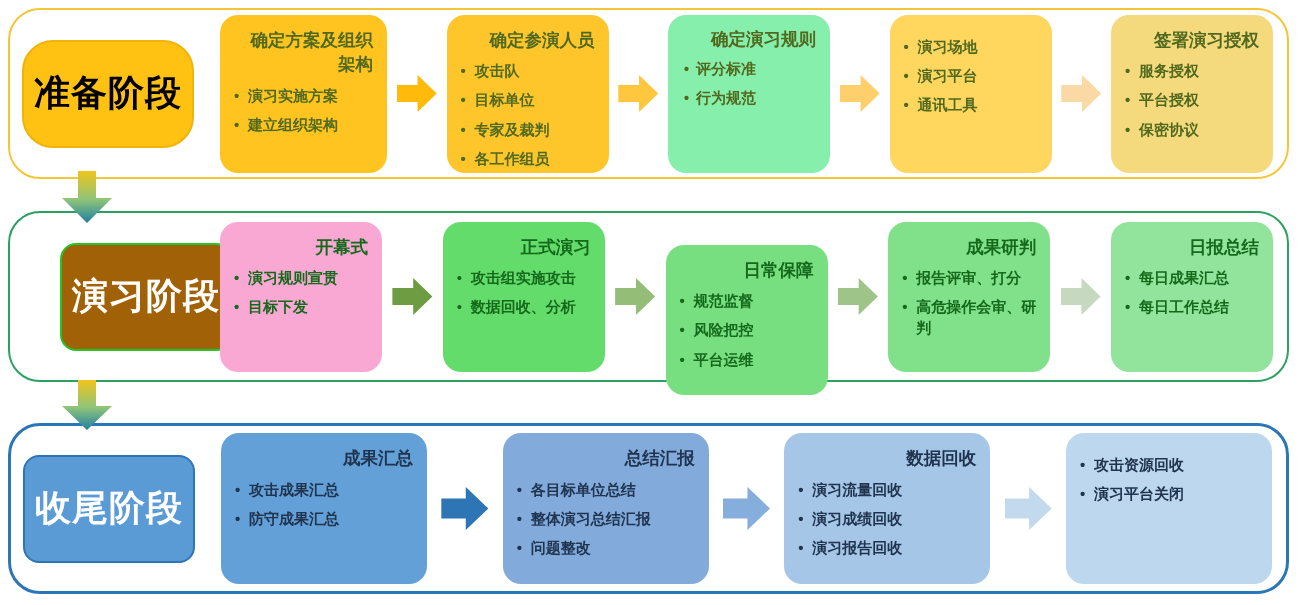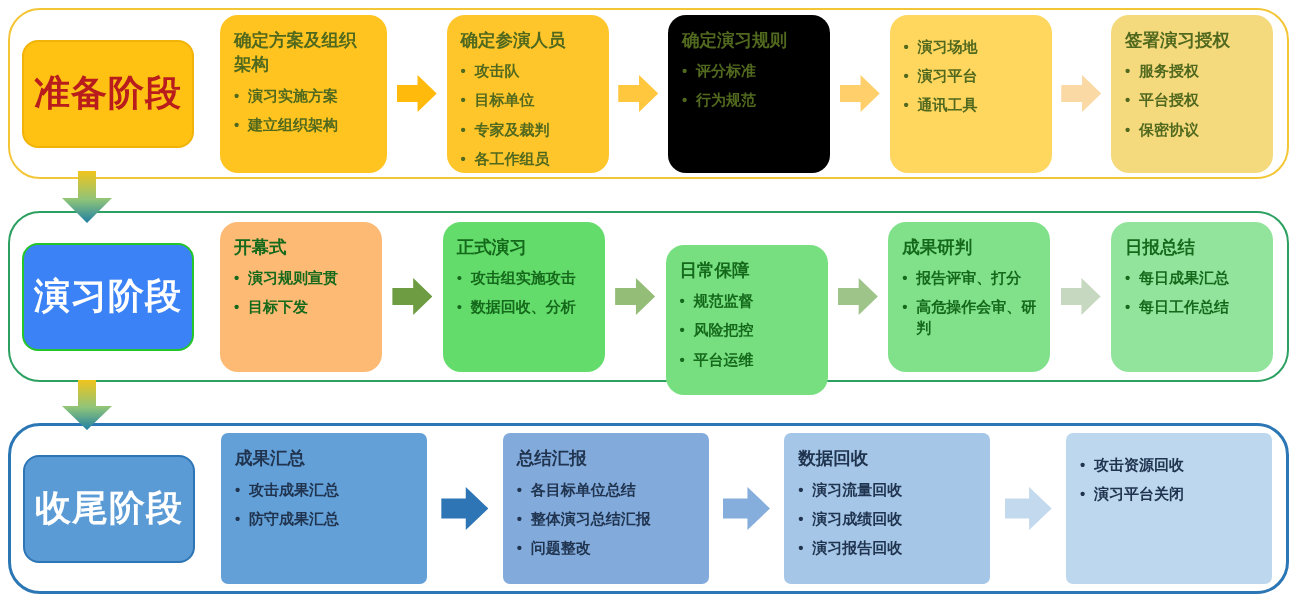--- a/index.html
+++ b/index.html
@@ -24,22 +24,22 @@
     position:absolute;left:210px;right:14px;top:0;bottom:0;
     display:flex;align-items:center;justify-content:space-between;
   }
   .card{
     border-radius:18px;box-sizing:border-box;padding:13px 14px 10px 14px;
     flex:0 0 auto;
   }
   .r0 .card{width:162px;height:158px;}
   .r0 .card.first{width:167px;}
   .r1 .card{width:162px;height:150px;}
-  .r2 .card{width:206px;height:151px;border-radius:7px;}
-  .card .box-title{font-size:17.5px;font-weight:800;line-height:1.4;margin-bottom:6px;}
+  .r2 .card{width:206px;height:151px;}
+  .card .box-title{font-size:17.5px;font-weight:800;line-height:1.4;margin-bottom:6px;text-align:right;}
   .bullet{display:flex;font-size:15px;font-weight:700;line-height:1.35;margin-top:9px;}
   .bullet .dot{flex:0 0 14px;}
   .arrow-zone{flex:1 1 auto;display:flex;align-items:center;justify-content:center;}
   .block-arrow{
     width:40px;height:37px;
     clip-path:polygon(0% 27%,52% 27%,52% 0%,100% 50%,52% 100%,52% 73%,0% 73%);
   }
   .r2 .block-arrow{width:47px;height:43px;}
   .connector{
     position:absolute;left:62px;width:50px;z-index:5;
@@ -47,21 +47,21 @@
     clip-path:polygon(32% 0%,68% 0%,68% 52%,100% 52%,50% 100%,0% 52%,32% 52%);
   }
   .connector.c0{top:171px;height:52px;}
   .connector.c1{top:380px;height:50px;}
 </style>
 </head>
 <body>
 
 <div class="canvas">
   <section class="phase-row r0" style="border-color: rgb(243, 198, 55);">
-    <div class="phase-label" style="background: rgb(255, 194, 19); border-color: rgb(242, 179, 9); color: #b91c1c;">准备阶段</div>
+    <div class="phase-label" style="background: rgb(255, 194, 19); border-color: rgb(242, 179, 9); color: #000000; border-radius: 31px;">准备阶段</div>
     <div class="track">
         <div class="card first" style="background: rgb(255, 196, 31); color: rgb(81, 105, 30);">
           <div class="box-title">确定方案及组织架构</div>
           <div class="bullet">
             <span class="dot">•</span>
             <span>演习实施方案</span>
           </div>
           <div class="bullet">
             <span class="dot">•</span>
             <span>建立组织架构</span>
@@ -85,21 +85,21 @@
             <span>专家及裁判</span>
           </div>
           <div class="bullet">
             <span class="dot">•</span>
             <span>各工作组员</span>
           </div>
         </div>
         <div class="arrow-zone">
           <div class="block-arrow" style="background: rgb(255, 199, 62);"></div>
         </div>
-        <div class="card" style="background: #000000; color: rgb(81, 105, 30);">
+        <div class="card" style="background: #86efac; color: rgb(81, 105, 30); font-family: Liberation Mono, monospace;">
           <div class="box-title">确定演习规则</div>
           <div class="bullet">
             <span class="dot">•</span>
             <span>评分标准</span>
           </div>
           <div class="bullet">
             <span class="dot">•</span>
             <span>行为规范</span>
           </div>
         </div>
@@ -135,23 +135,23 @@
           </div>
           <div class="bullet">
             <span class="dot">•</span>
             <span>保密协议</span>
           </div>
         </div>
       </div>
   </section>
 
   <section class="phase-row r1" style="border-color: rgb(43, 160, 97);">
-    <div class="phase-label" style="background: #3b82f6; border-color: rgb(36, 196, 43); color: rgb(255, 255, 255);">演习阶段</div>
+    <div class="phase-label" style="background: #a16207; border-color: rgb(36, 196, 43); color: rgb(255, 255, 255); margin-left: 38px;">演习阶段</div>
     <div class="track">
-        <div class="card first" style="background: #fdba74; color: rgb(21, 105, 27);">
+        <div class="card first" style="background: #f9a8d4; color: rgb(21, 105, 27);">
           <div class="box-title">开幕式</div>
           <div class="bullet">
             <span class="dot">•</span>
             <span>演习规则宣贯</span>
           </div>
           <div class="bullet">
             <span class="dot">•</span>
             <span>目标下发</span>
           </div>
         </div>

